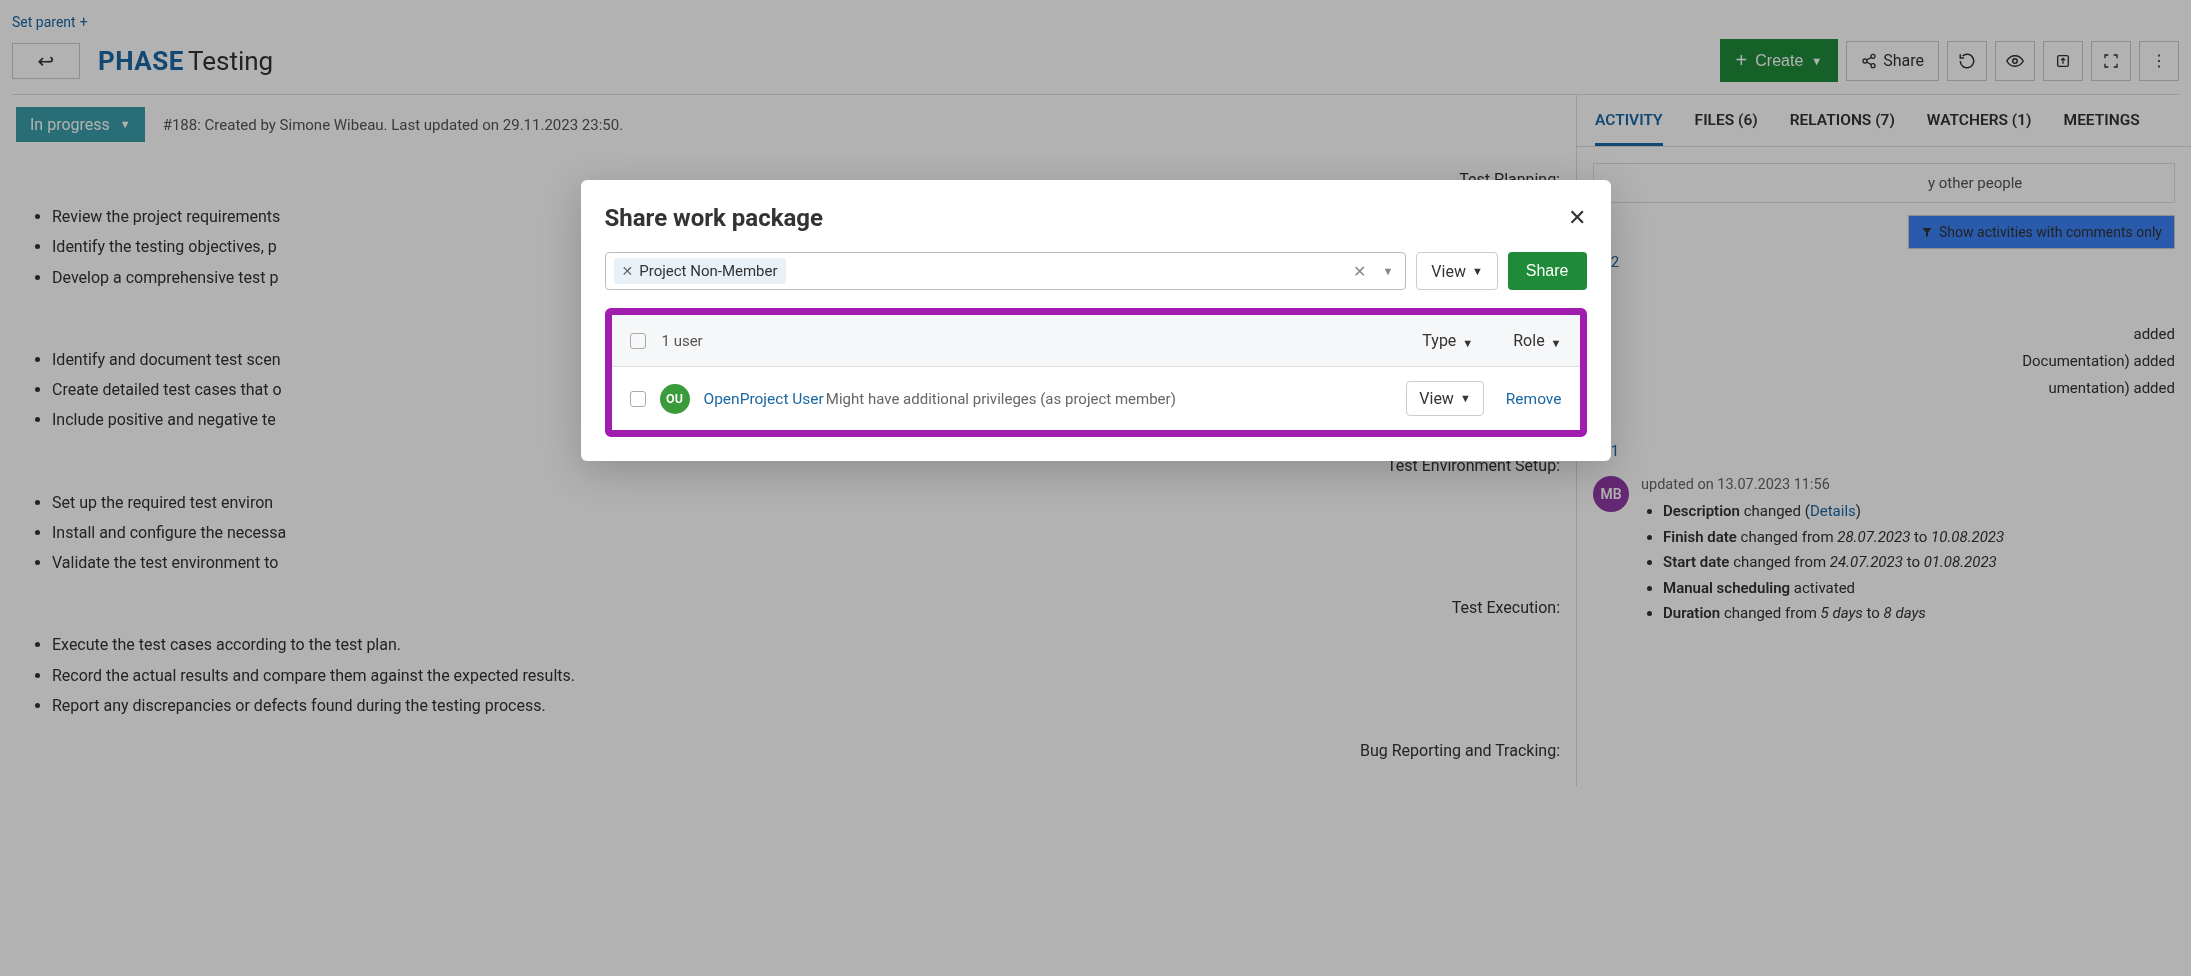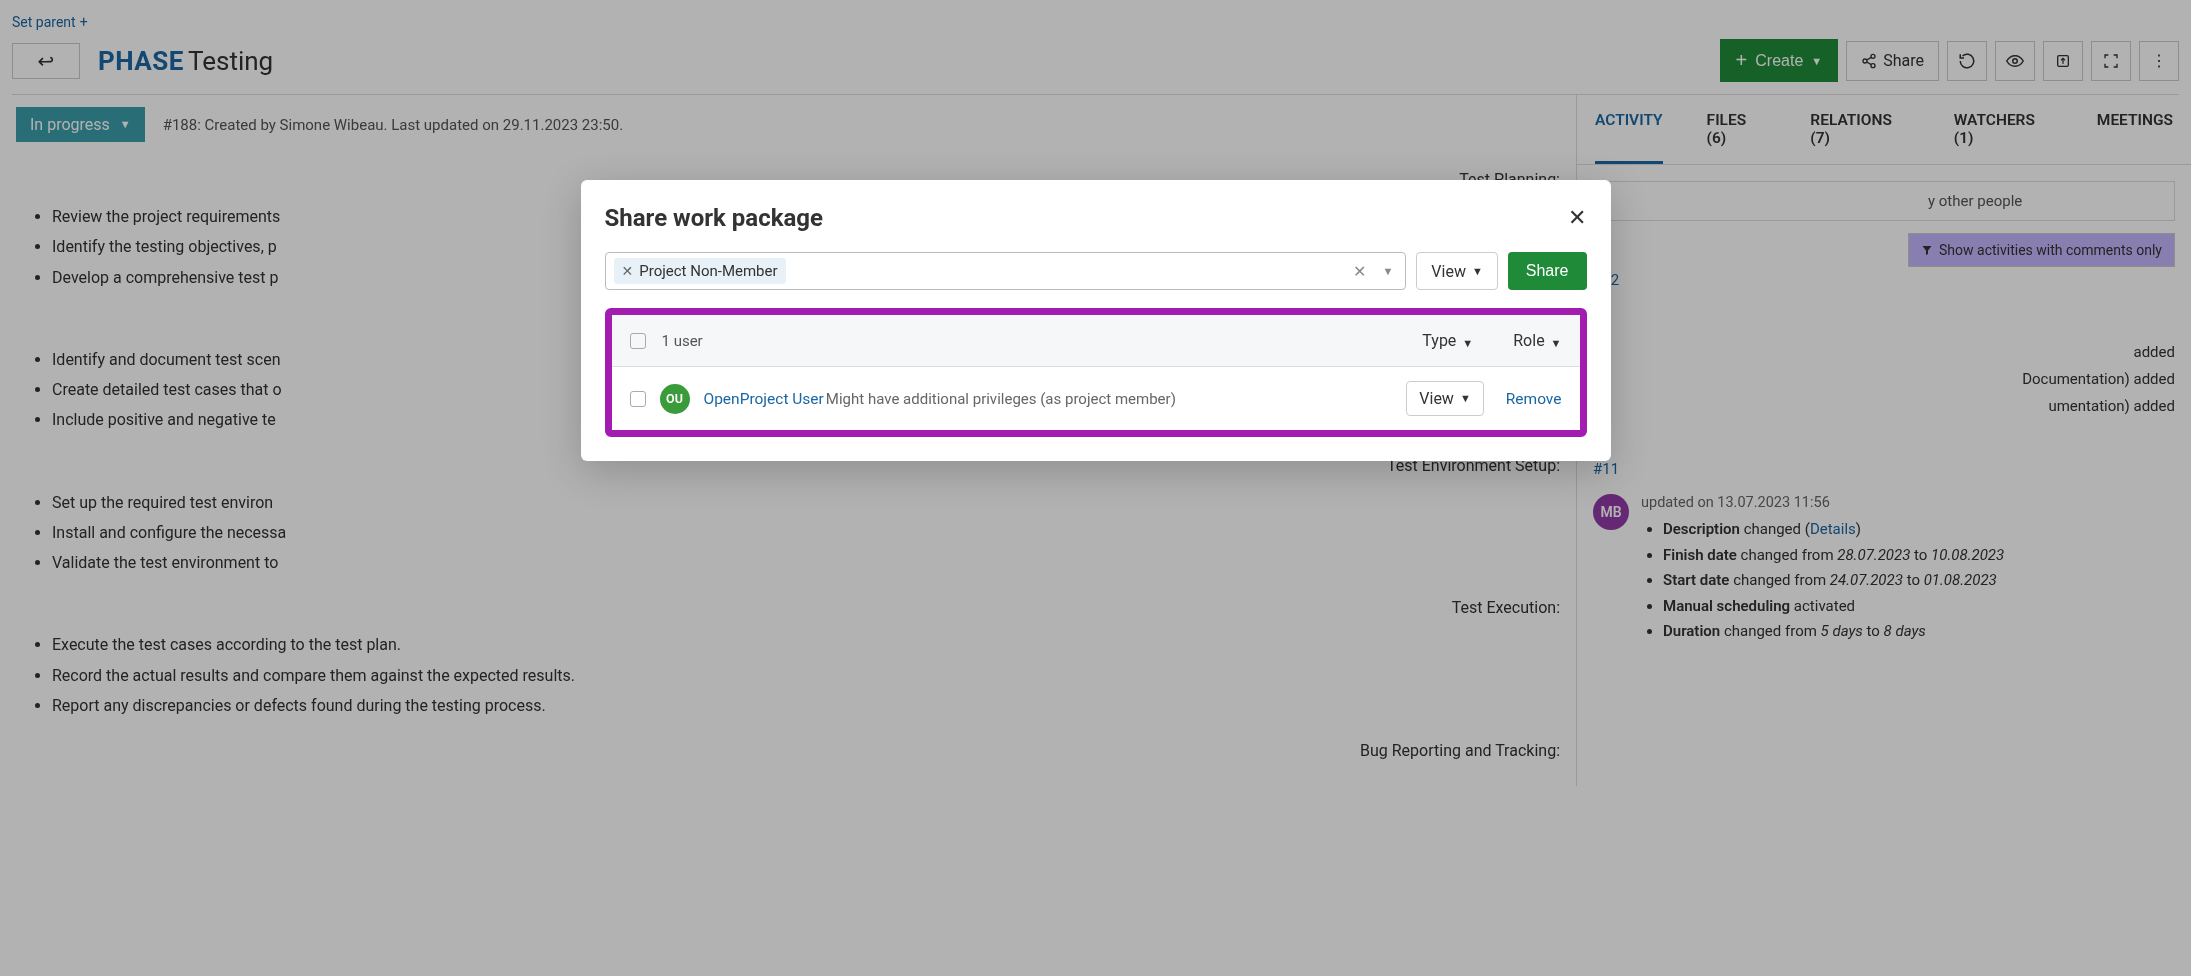--- a/index.html
+++ b/index.html
@@ -25,27 +25,27 @@
 .main-left { flex: 1; padding: 12px 16px; border-right: 1px solid #ddd; }
 .status-row { display: flex; align-items: center; gap: 18px; margin-bottom: 24px; }
 .status-badge { background: #3b9caa; color: #fff; padding: 8px 14px; display: inline-flex; align-items: center; gap: 10px; font-size: 16px; cursor: pointer; }
 .wp-meta { color: #555; font-size: 15px; }
 .desc-body { font-size: 16px; line-height: 1.7; color: #333; }
 .desc-body p { margin: 10px 0; text-align: right; }
 .desc-body ul { padding-left: 36px; margin: 8px 0 18px; }
 .desc-body li { margin: 3px 0; }
 
 .side-right { width: 614px; padding: 0; }
-.tabs { display: flex; gap: 44px; border-bottom: 1px solid #ddd; padding: 16px 18px 0; }
+.tabs { display: flex; gap: 32px; border-bottom: 1px solid #ddd; padding: 16px 18px 0; }
 .tab { padding-bottom: 14px; font-size: 15.5px; font-weight: 600; color: #333; cursor: pointer; border-bottom: 3px solid transparent; }
 .tab.active { color: #1a67a3; border-bottom-color: #1a67a3; }
 .side-inner { padding: 16px; }
 .notify-row { border: 1px solid #ddd; padding: 10px 14px; color: #555; font-size: 15px; }
 .filter-row { display: flex; justify-content: flex-end; margin-top: 12px; gap: 8px; }
-.filter-btn { border: 1px solid #ccc; background: #c4b5fd; padding: 8px 12px; display: flex; align-items: center; gap: 6px; font-size: 14px; cursor: pointer; }
+.filter-btn { border: 1px solid #ccc; background: #3b82f6; padding: 8px 12px; display: flex; align-items: center; gap: 6px; font-size: 14px; cursor: pointer; }
 .act-ref { color: #1a67a3; font-size: 15px; text-align: left; margin-top: 4px; }
 .activity-entry { margin-top: 16px; display: flex; gap: 12px; }
 .avatar-circle { width: 36px; height: 36px; border-radius: 50%; background: #913aa6; color: #fff; font-size: 14px; font-weight: 600; display: flex; align-items: center; justify-content: center; flex-shrink: 0; }
 .entry-body { flex: 1; }
 .entry-time { color: #666; font-size: 14.5px; margin-bottom: 6px; }
 .entry-list { list-style: disc; padding-left: 22px; font-size: 15px; line-height: 1.7; color: #333; }
 .entry-list b { font-weight: 600; }
 .entry-list i { font-style: italic; }
 .entry-list .link { color: #1a67a3; }
 .partial-right { text-align: right; color: #333; font-size: 15px; line-height: 1.8; }

